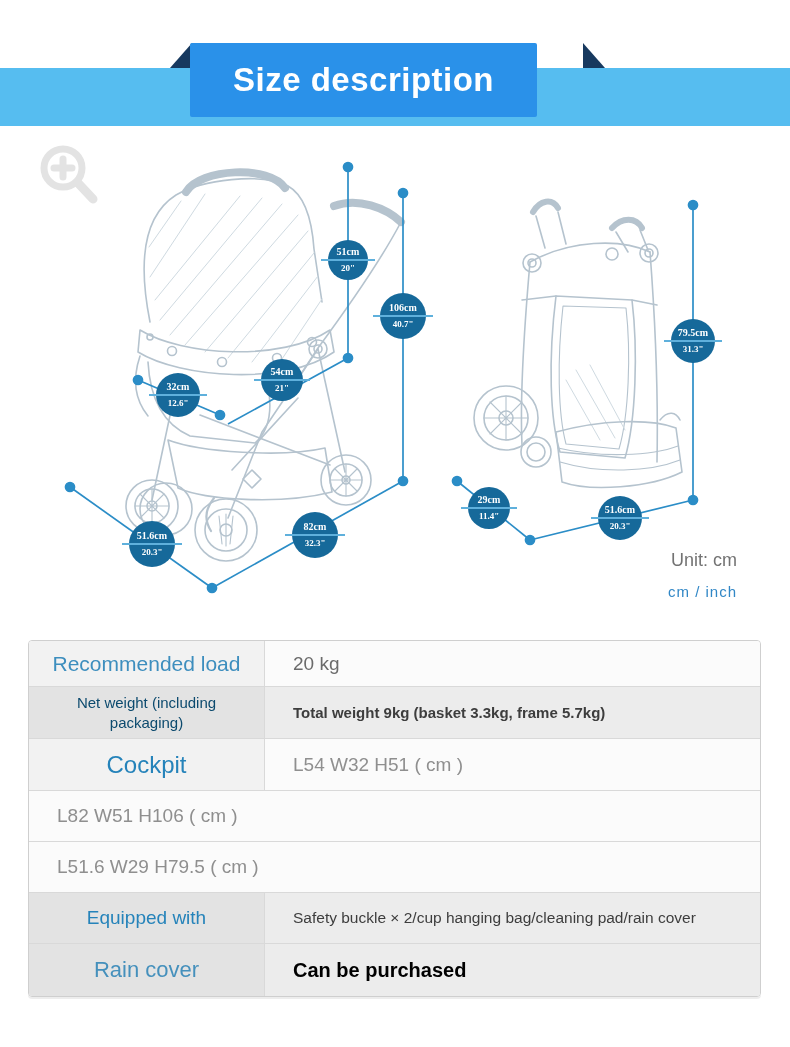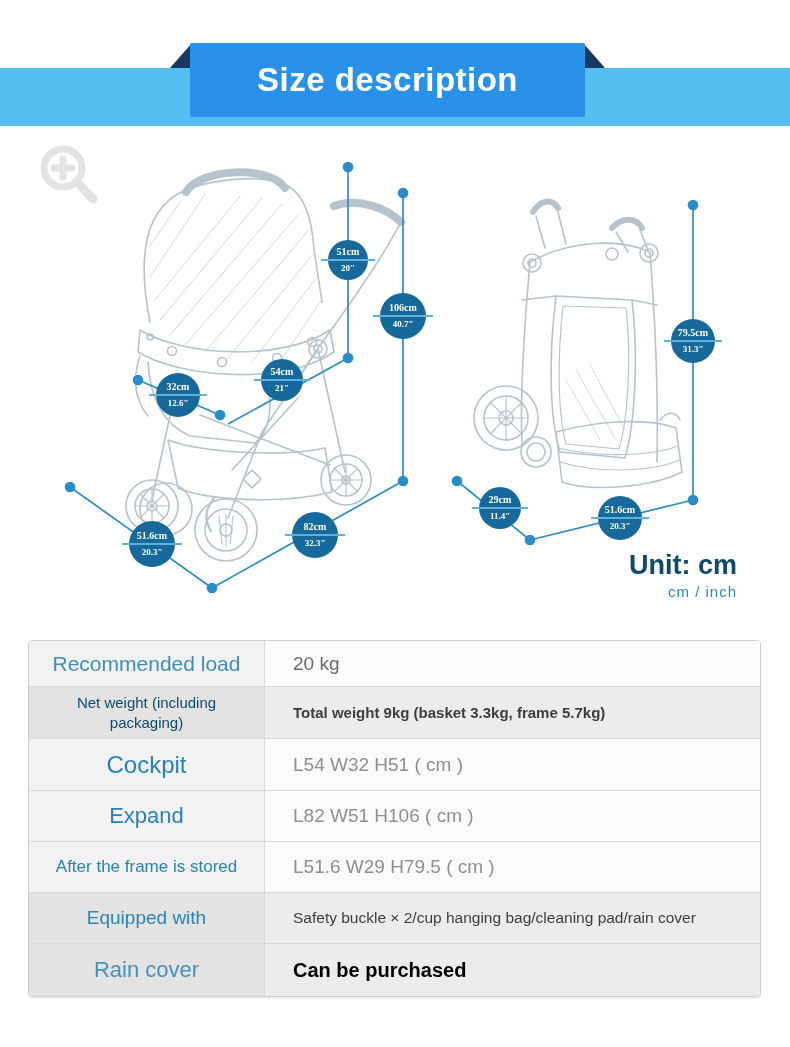--- a/index.html
+++ b/index.html
@@ -4,35 +4,35 @@
 <style>
   html,body{margin:0;padding:0;background:#fff;}
   body{font-family:"Liberation Sans","DejaVu Sans",sans-serif;}
   #stage{position:relative;width:790px;height:1047px;background:#fff;overflow:hidden;}
 
   
   .band{position:absolute;left:0;top:68px;width:790px;height:58px;background:#56bdf0;z-index:1;}
   .fold{position:absolute;top:43px;width:22px;height:25px;background:#17395f;z-index:2;}
   .fold.left{left:170px;clip-path:polygon(100% 0,100% 100%,0 100%);}
   .fold.right{left:583px;clip-path:polygon(0 0,100% 100%,0 100%);}
-  .ribbon{position:absolute;left:190px;top:43px;width:395px;height:74px;background:#2a91e9;z-index:3;
+  .ribbon{position:absolute;left:190px;top:43px;width:347px;height:74px;background:#2a91e9;z-index:3;
           display:flex;align-items:center;justify-content:center;border-radius:2px;}
   .ribbon h1{margin:0;color:#fff;font-size:33px;font-weight:bold;letter-spacing:.5px;}
 
   
   #sketch{position:absolute;left:0;top:0;width:790px;height:1047px;z-index:1;pointer-events:none;}
 
   .bubble{position:absolute;transform:translate(-50%,-50%);border-radius:50%;background:#16699a;
           color:#fff;display:flex;flex-direction:column;align-items:center;justify-content:center;
           font-weight:bold;z-index:2;line-height:1;font-family:Liberation Serif, serif;}
   .bubble .cm{font-size:10px;margin-bottom:3px;}
   .bubble .inch{font-size:9px;margin-top:4px;}
   .bubble .divider{position:absolute;left:-7px;right:-7px;top:50%;height:2px;margin-top:-1px;background:#5fb0dc;}
 
-  .unit-label{position:absolute;right:53px;top:550px;font-size:27px;font-weight:bold;color:#0c4a6e;z-index:2;}
+  .unit-label{position:absolute;right:53px;top:550px;font-size:18px;font-weight:normal;color:#737373;z-index:2;}
   .unit-sub{position:absolute;right:53px;top:583px;font-size:15px;font-weight:normal;color:#3187c6;z-index:2;letter-spacing:1px;}
 
   
   .spec{position:absolute;left:28px;top:640px;width:733px;border:1px solid #cfcfcf;border-radius:4px;
         overflow:hidden;box-sizing:border-box;z-index:2;box-shadow:0 2px 0 rgba(0,0,0,.07);}
   .trow{display:flex;background:#fbfbfb;}
   .trow + .trow{border-top:1px solid #d9d9d9;}
   .trow.alt{background:#ececec;}
   .tlabel{width:236px;flex:none;display:flex;align-items:center;justify-content:center;text-align:center;
           padding:0 18px;box-sizing:border-box;border-right:1px solid #d9d9d9;background:rgba(0,0,0,.035);
@@ -233,21 +233,21 @@
   <div class="bubble" style="left:152px;top:544px;width:46px;height:46px">
     <span class="cm">51.6cm</span>
     <span class="divider"></span>
     <span class="inch">20.3"</span>
   </div>
   <div class="bubble" style="left:693px;top:341px;width:44px;height:44px">
     <span class="cm">79.5cm</span>
     <span class="divider"></span>
     <span class="inch">31.3"</span>
   </div>
-  <div class="bubble" style="left:500px;top:508px;width:42px;height:42px">
+  <div class="bubble" style="left:489px;top:508px;width:42px;height:42px">
     <span class="cm">29cm</span>
     <span class="divider"></span>
     <span class="inch">11.4"</span>
   </div>
   <div class="bubble" style="left:620px;top:518px;width:44px;height:44px">
     <span class="cm">51.6cm</span>
     <span class="divider"></span>
     <span class="inch">20.3"</span>
   </div>
 
@@ -261,25 +261,23 @@
     </div>
     <div class="trow alt">
       <div class="tlabel">Net weight (including packaging)</div>
       <div class="tvalue">Total weight 9kg (basket 3.3kg, frame 5.7kg)</div>
     </div>
     <div class="trow">
       <div class="tlabel">Cockpit</div>
       <div class="tvalue">L54 W32 H51 ( cm )</div>
     </div>
     <div class="trow">
-      <div class="tlabel">Expand</div>
       <div class="tvalue">L82 W51 H106 ( cm )</div>
     </div>
     <div class="trow">
-      <div class="tlabel">After the frame is stored</div>
       <div class="tvalue">L51.6 W29 H79.5 ( cm )</div>
     </div>
     <div class="trow alt">
       <div class="tlabel">Equipped with</div>
       <div class="tvalue">Safety buckle × 2/cup hanging bag/cleaning pad/rain cover</div>
     </div>
     <div class="trow alt">
       <div class="tlabel">Rain cover</div>
       <div class="tvalue">Can be purchased</div>
     </div>

